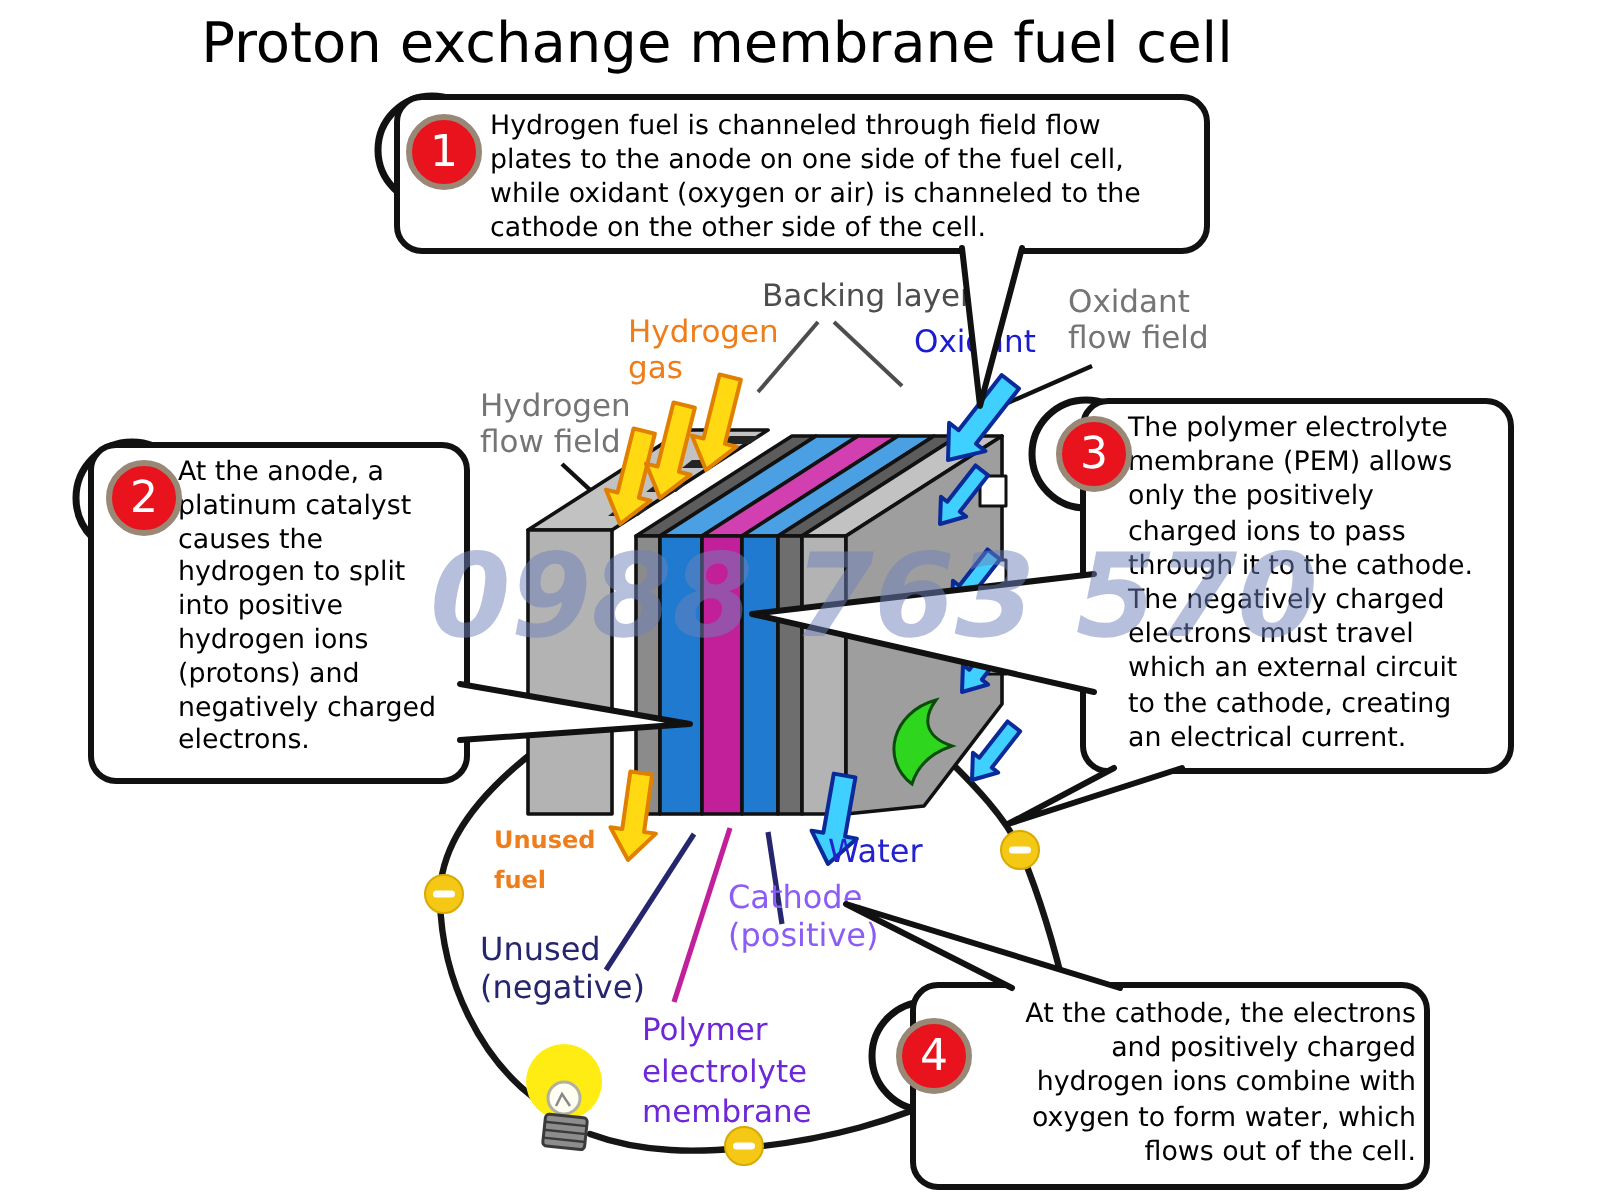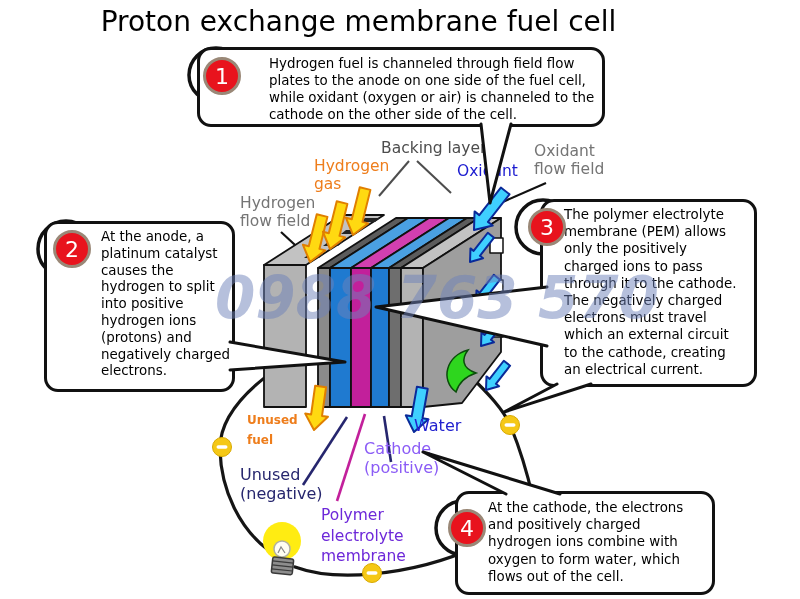--- a/index.html
+++ b/index.html
@@ -6,27 +6,27 @@
   body{width:800px;height:599px;position:relative;background:#ffffff;overflow:hidden;
        font-family:"DejaVu Sans","Liberation Sans",sans-serif;}
   .abs{position:absolute;}
   #title{left:0;top:5px;width:717px;text-align:center;font-size:28px;color:#000;z-index:15;}
   svg.base{left:0;top:0;z-index:1;}
   svg.over{left:0;top:0;z-index:20;pointer-events:none;}
   .callout{position:absolute;background:#fff;border:3.5px solid #111;border-radius:14px;
            box-sizing:border-box;z-index:10;}
   .callout-text{font-size:13.4px;line-height:17px;color:#000;white-space:pre-line;}
   #c1{left:197px;top:47px;width:408px;height:80px;}
-  #c1 .callout-text{padding:5px 6px 0 45px;margin-left:24px;}
+  #c1 .callout-text{padding:5px 6px 0 45px;}
   #c2{left:44px;top:221px;width:191px;height:171px;}
-  #c2 .callout-text{padding:5px 0 0 42px;line-height:16.8px;margin-left:12px;}
+  #c2 .callout-text{padding:5px 0 0 42px;line-height:16.8px;}
   #c3{left:540px;top:199px;width:217px;height:188px;}
   #c3 .callout-text{padding:4px 4px 0 21px;line-height:17.2px;}
   #c4{left:455px;top:491px;width:260px;height:104px;}
-  #c4 .callout-text{padding:5px 4px 0 30px;line-height:17.2px;}
+  #c4 .callout-text{padding:5px 4px 0 30px;line-height:17.2px;text-align:right;}
   .num{position:absolute;width:38px;height:38px;border-radius:50%;background:#e8131d;
        border:3px solid #9a8877;box-sizing:border-box;color:#fff;font-size:22px;
        display:flex;align-items:center;justify-content:center;z-index:30;}
   #n1{left:203px;top:57px;} #n2{left:53px;top:230px;} #n3{left:528px;top:208px;} #n4{left:448px;top:509px;}
   .lbl{position:absolute;white-space:pre-line;z-index:15;line-height:18px;}
   #lbl-backing{left:381px;top:139px;color:#4d4d4d;font-size:15.5px;}
   #lbl-h2gas{left:314px;top:157px;color:#ee7d1b;font-size:15.5px;}
   #lbl-oxidant{left:457px;top:162px;color:#1b1bd0;font-size:15.5px;}
   #lbl-hff{left:240px;top:194px;color:#757575;font-size:15.5px;}
   #lbl-off{left:534px;top:142px;color:#757575;font-size:15.5px;}

